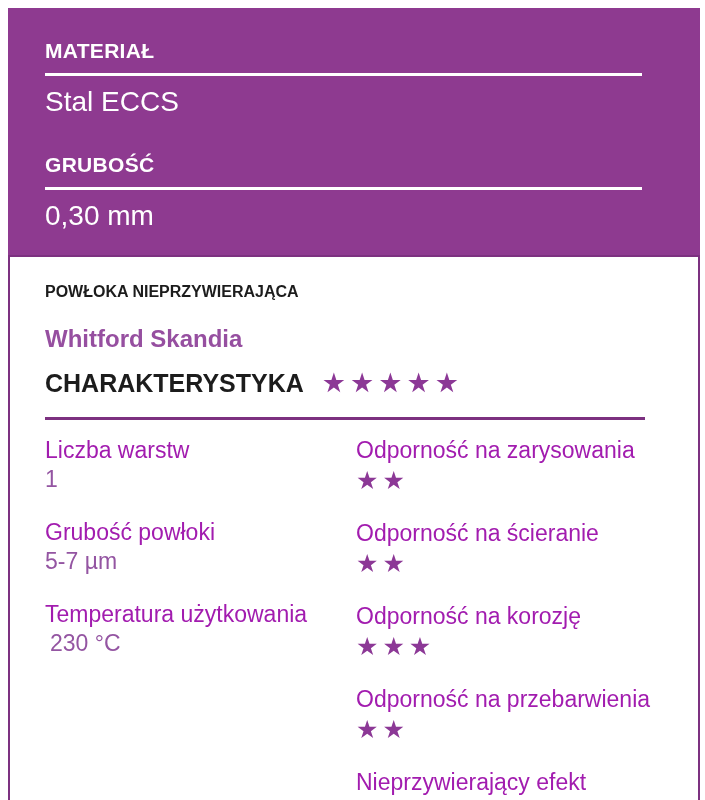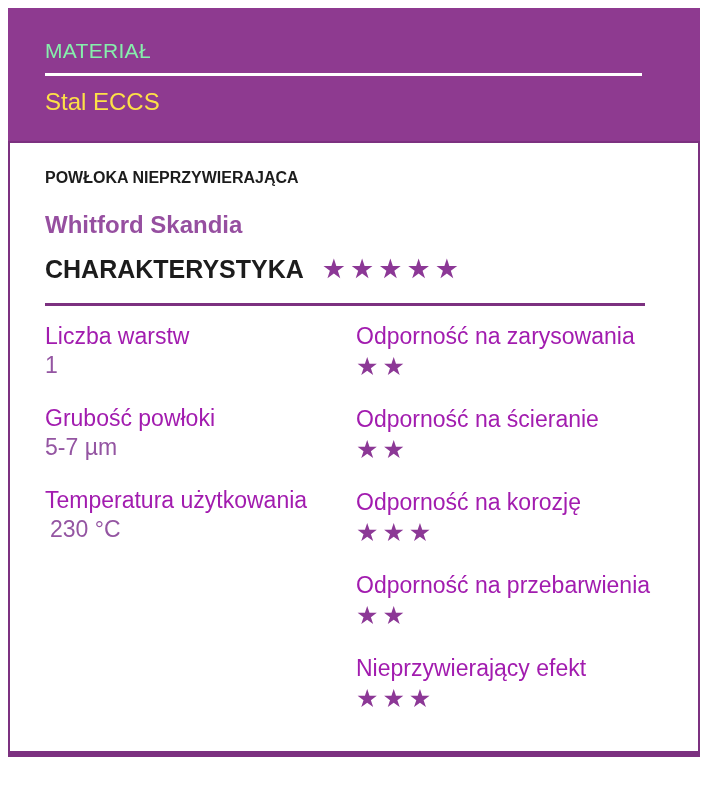--- a/index.html
+++ b/index.html
@@ -18,36 +18,36 @@
 
   
   .purple-header {
     background: #8E3A90;
     padding: 31px 37px 26px 37px;
     box-sizing: border-box;
     width: 100%;
   }
   .ph-section + .ph-section { margin-top: 38px; }
   .ph-label {
-    color: #86efac;
+    color: #ffffff;
     font-size: 21px;
-    font-weight: 400;
+    font-weight: 700;
     letter-spacing: 0.3px;
     line-height: 24px;
   }
   .ph-rule {
     height: 3px;
     background: #ffffff;
     width: 597px;
     max-width: 100%;
     margin: 10px 0 13px 0;
   }
   .ph-value {
-    color: #fde047;
-    font-size: 24px;
+    color: #ffffff;
+    font-size: 28px;
     line-height: 26px;
   }
 
   
   .white-box {
     background: #ffffff;
     border: 2px solid #7C3180;
     border-bottom-width: 6px;
     box-sizing: border-box;
     padding: 19px 18px 14px 35px;
@@ -119,20 +119,25 @@
 <body>
 
 <div class="card">
 
   <div class="purple-header">
     <div class="ph-section">
       <div class="ph-label">MATERIAŁ</div>
       <div class="ph-rule"></div>
       <div class="ph-value">Stal ECCS</div>
     </div>
+    <div class="ph-section">
+      <div class="ph-label">GRUBOŚĆ</div>
+      <div class="ph-rule"></div>
+      <div class="ph-value">0,30 mm</div>
+    </div>
   </div>
 
   <div class="white-box">
 
     <div class="coating-title">POWŁOKA NIEPRZYWIERAJĄCA</div>
 
     <div class="coating-brand">Whitford Skandia</div>
 
     <div class="charakterystyka-row">
       <span class="charakterystyka-label">CHARAKTERYSTYKA</span>

